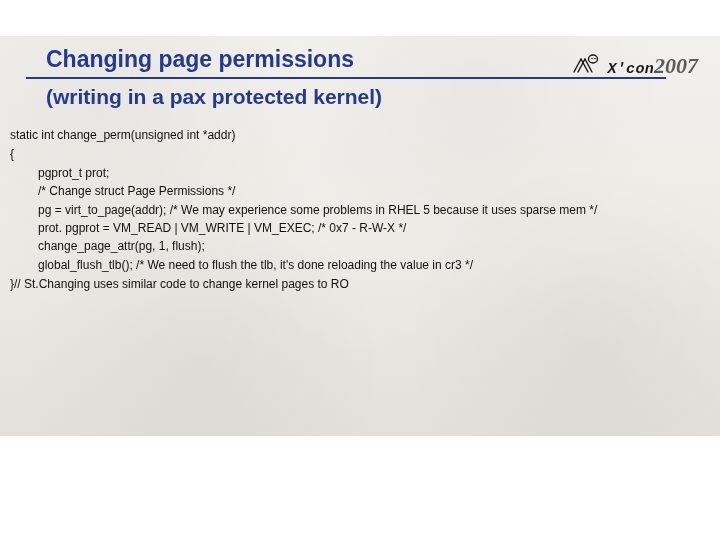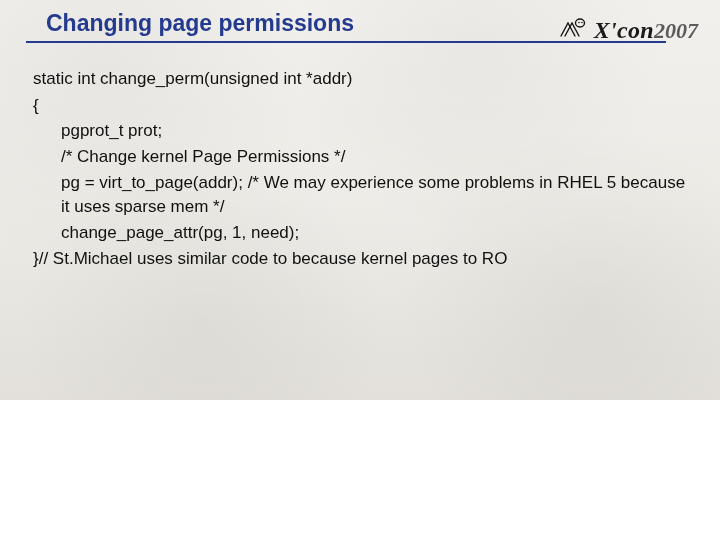--- a/index.html
+++ b/index.html
@@ -9,20 +9,21 @@
     height: 540px;
     overflow: hidden;
     font-family: Verdana, Geneva, sans-serif;
   }
   .slide {
     position: relative;
     width: 720px;
     height: 400px;
     background: linear-gradient(to bottom, #f2f0ec 0%, #ecebe6 50%, #e2e0d9 100%);
     box-sizing: border-box;
+    margin-top: 36px;
   }
   
   .slide::before {
     content: "";
     position: absolute;
     inset: 0;
     background:
       radial-gradient(circle at 14% 16%, rgba(0,0,0,0.035), transparent 30%),
       radial-gradient(circle at 66% 12%, rgba(0,0,0,0.03), transparent 32%),
       radial-gradient(circle at 82% 78%, rgba(0,0,0,0.04), transparent 28%),
@@ -56,38 +57,38 @@
     right: 22px;
     top: 16px;
     display: flex;
     align-items: center;
     gap: 5px;
   }
   .logo-mark {
     display: inline-block;
   }
   .logo-text {
-    font-family: Liberation Serif, serif;
+    font-family: Liberation Mono, monospace;
     font-style: italic;
     font-weight: bold;
-    font-size: 24px;
+    font-size: 15px;
     color: #1a1a1a;
     letter-spacing: 0.3px;
   }
   .logo-year {
     font-family: Georgia, "Times New Roman", serif;
     font-style: italic;
     font-weight: bold;
     font-size: 22px;
     color: #5b5b5b;
   }
   .body {
     position: relative;
-    padding: 14px 22px 0 33px;
-    font-size: 17px;
+    padding: 14px 22px 0 10px;
+    font-size: 12px;
     line-height: 1.45;
     color: #111;
   }
   .sig {
     margin-bottom: 2px;
   }
   .brace-open {
     margin-top: 2px;
   }
   .code-block {
@@ -101,20 +102,21 @@
   }
 </style>
 </head>
 <body>
 
 <div class="slide">
 
   <div class="header">
     <div class="title">Changing page permissions</div>
     <div class="title-line"></div>
+    <div class="subtitle">(writing in a pax protected kernel)</div>
 
     <div class="logo">
       <span class="logo-mark">
         <svg width="32" height="24" viewBox="0 0 32 24">
           <g stroke="#151515" stroke-width="1.4" fill="none" stroke-linecap="round">
             <path d="M4 20 L11 7"></path>
             <path d="M11 7 L18 20"></path>
             <path d="M8 20 L15 7"></path>
             <path d="M15 7 L22 20"></path>
             <ellipse cx="23" cy="7" rx="4.5" ry="4" fill="#f0efe9"></ellipse>
@@ -127,22 +129,24 @@
         <span class="logo-text">X'con</span><span class="logo-year">2007</span>
       </span>
     </div>
   </div>
 
   <div class="body">
     <div class="sig">static int change_perm(unsigned int *addr)</div>
     <div class="brace-open">{</div>
     <div class="code-block">
       <div class="code-line">pgprot_t prot;</div>
-      <div class="code-line">/* Change kernel Page Permissions  */</div>
+      <div class="code-line">/* Change struct Page Permissions  */</div>
       <div class="code-line">pg = virt_to_page(addr); /* We may experience some problems in RHEL 5 because it uses sparse mem */</div>
-      <div class="code-line">change_page_attr(pg, 1, need);</div>
+      <div class="code-line">prot. pgprot = VM_READ | VM_WRITE | VM_EXEC; /* 0x7 - R-W-X */</div>
+      <div class="code-line">change_page_attr(pg, 1, flush);</div>
+      <div class="code-line">global_flush_tlb(); /* We need to flush the tlb, it's done reloading the value in cr3 */</div>
     </div>
     <div class="last-line">
-      <span>}</span><span>// St.Michael uses similar code to because kernel pages to RO</span>
+      <span>}</span><span>// St.Changing uses similar code to change kernel pages to RO</span>
     </div>
   </div>
 
 </div>
 
 </body></html>

